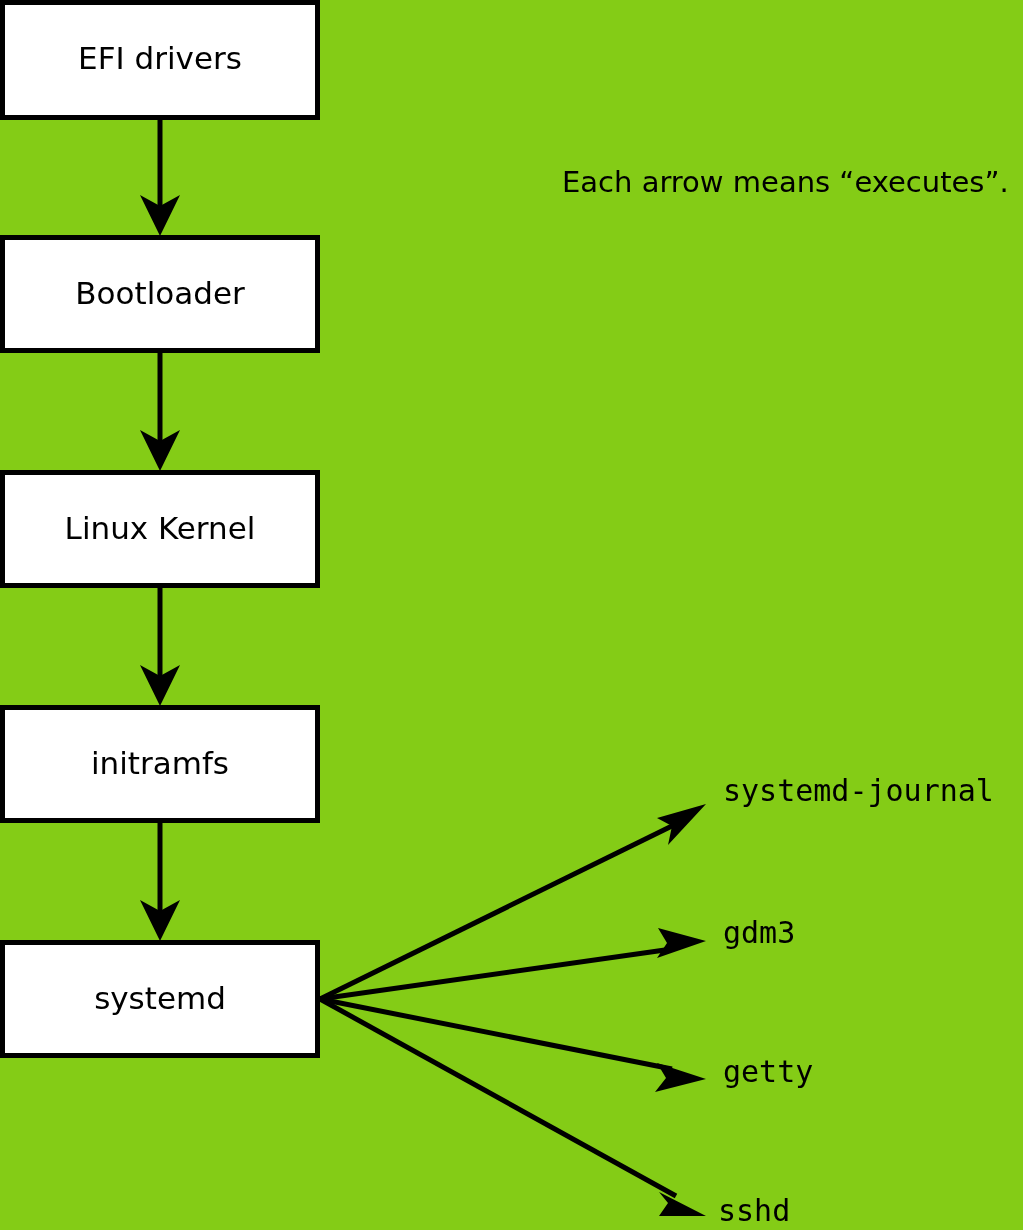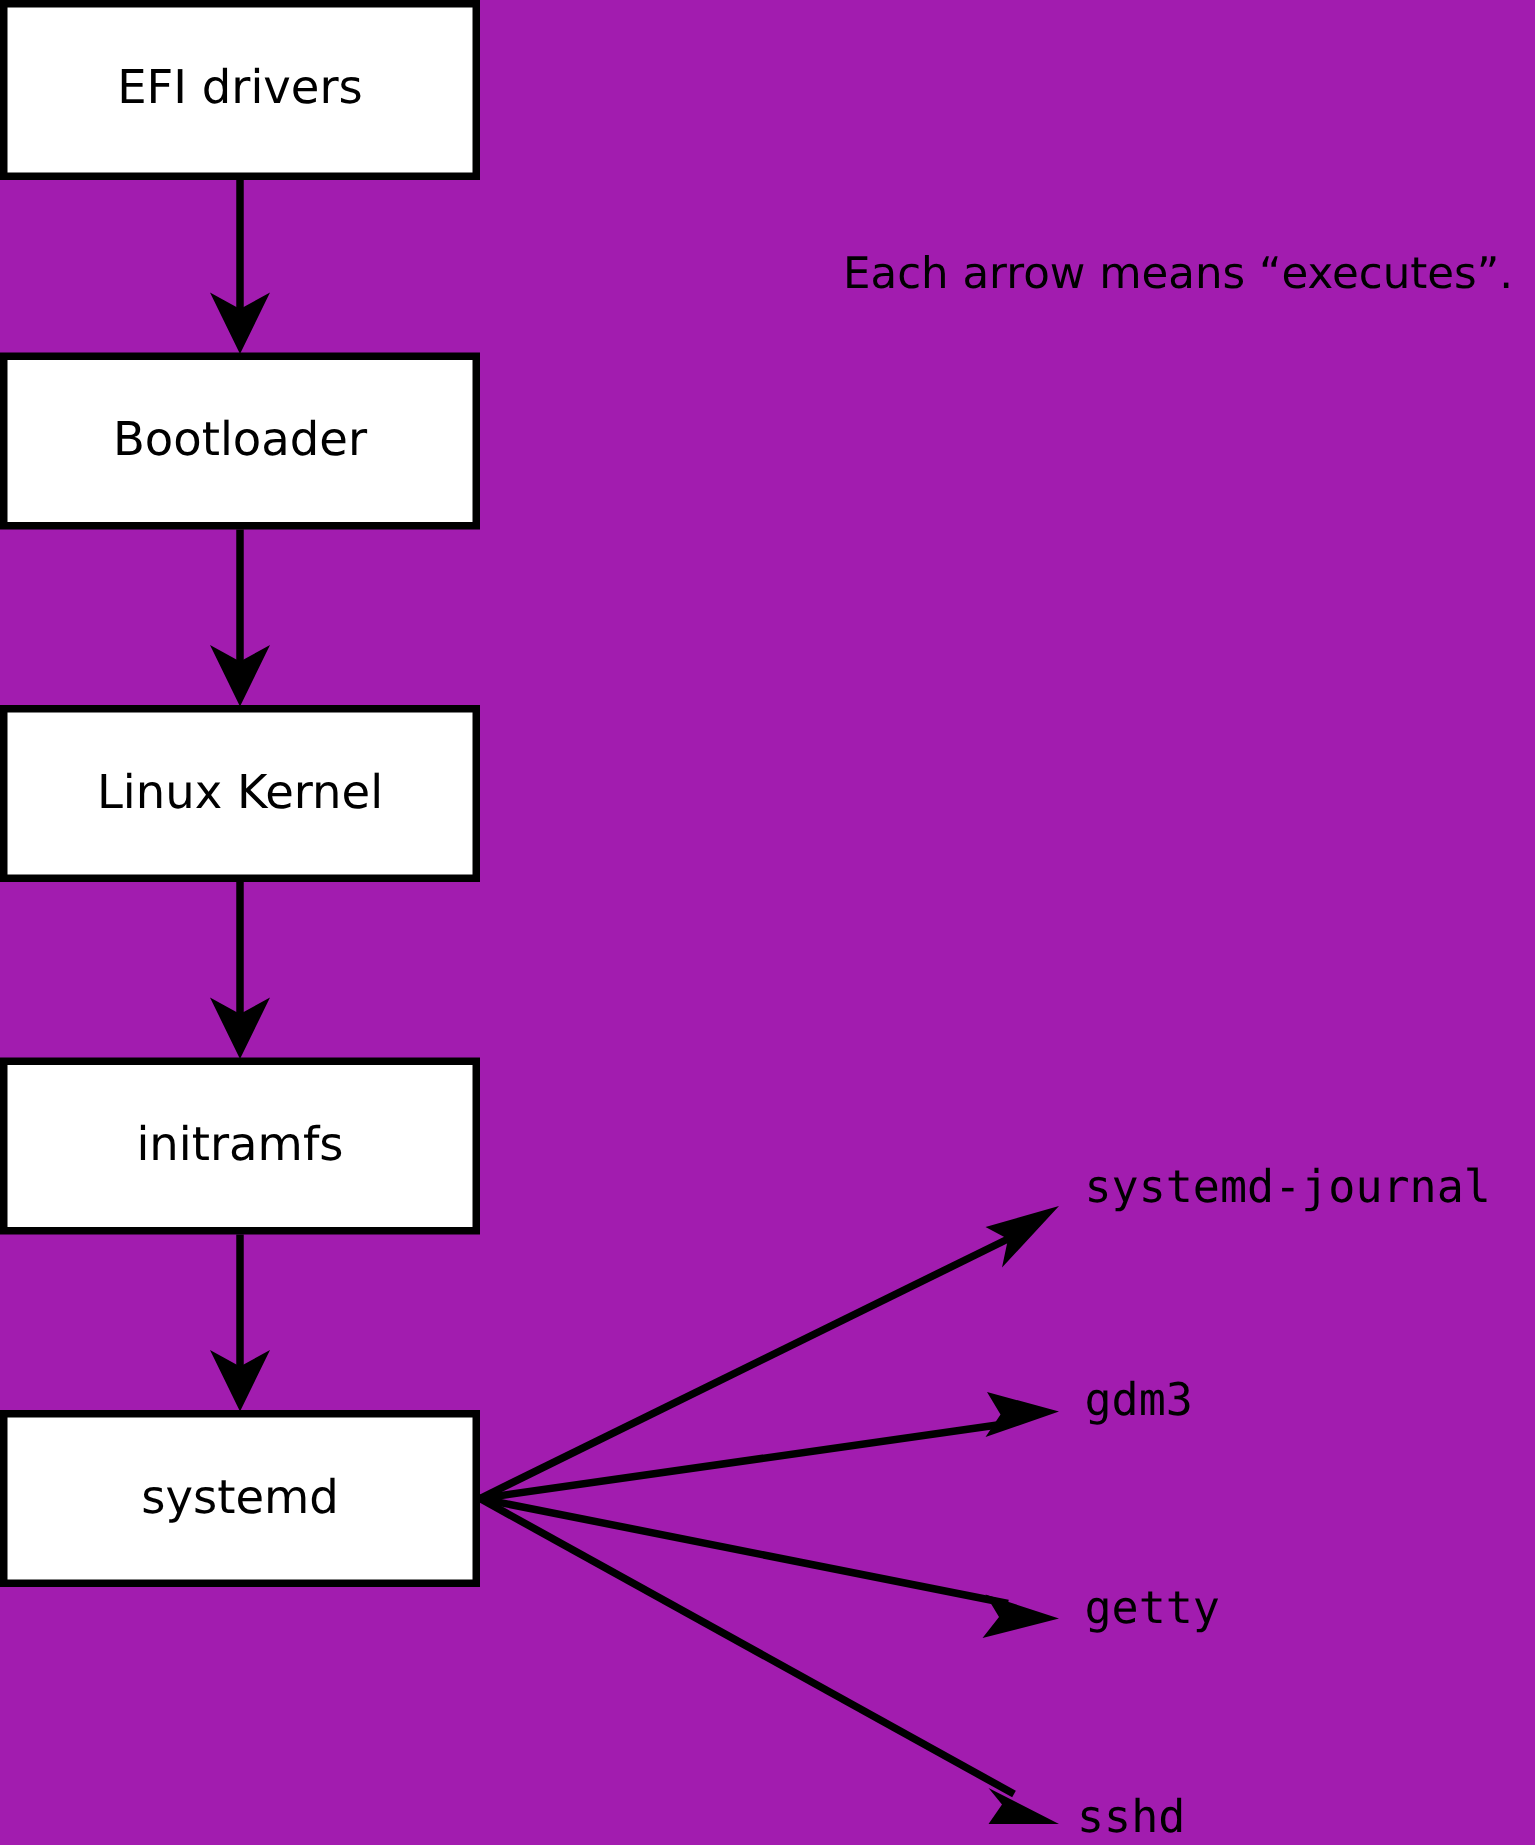--- a/index.html
+++ b/index.html
@@ -8,21 +8,21 @@
     background: #ffffff;
   }
   body {
     font-family: "DejaVu Sans", "Liberation Sans", sans-serif;
     color: #000000;
   }
   #stage {
     position: relative;
     width: 1023px;
     height: 1230px;
-    background: #a21caf;
+    background: #84cc16;
     overflow: hidden;
   }
   #diagram-svg {
     position: absolute;
     left: 0;
     top: 0;
     width: 1023px;
     height: 1230px;
     display: block;
   }

